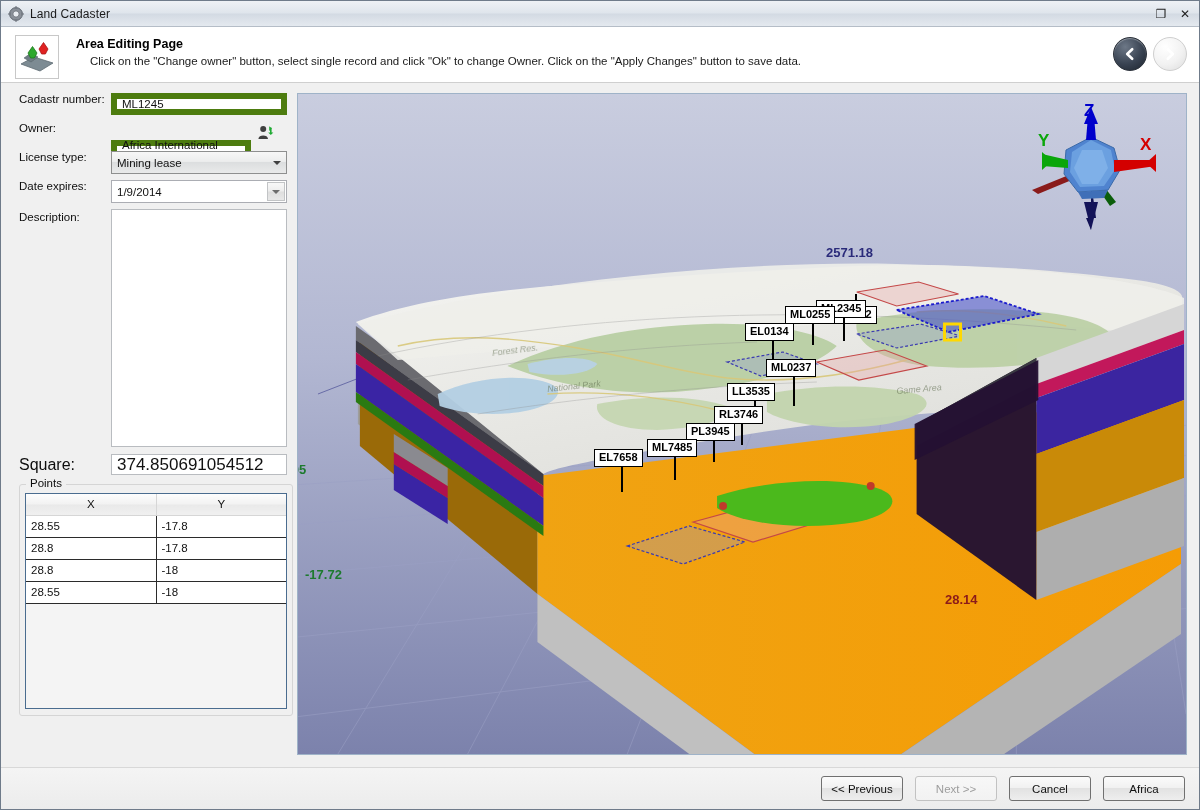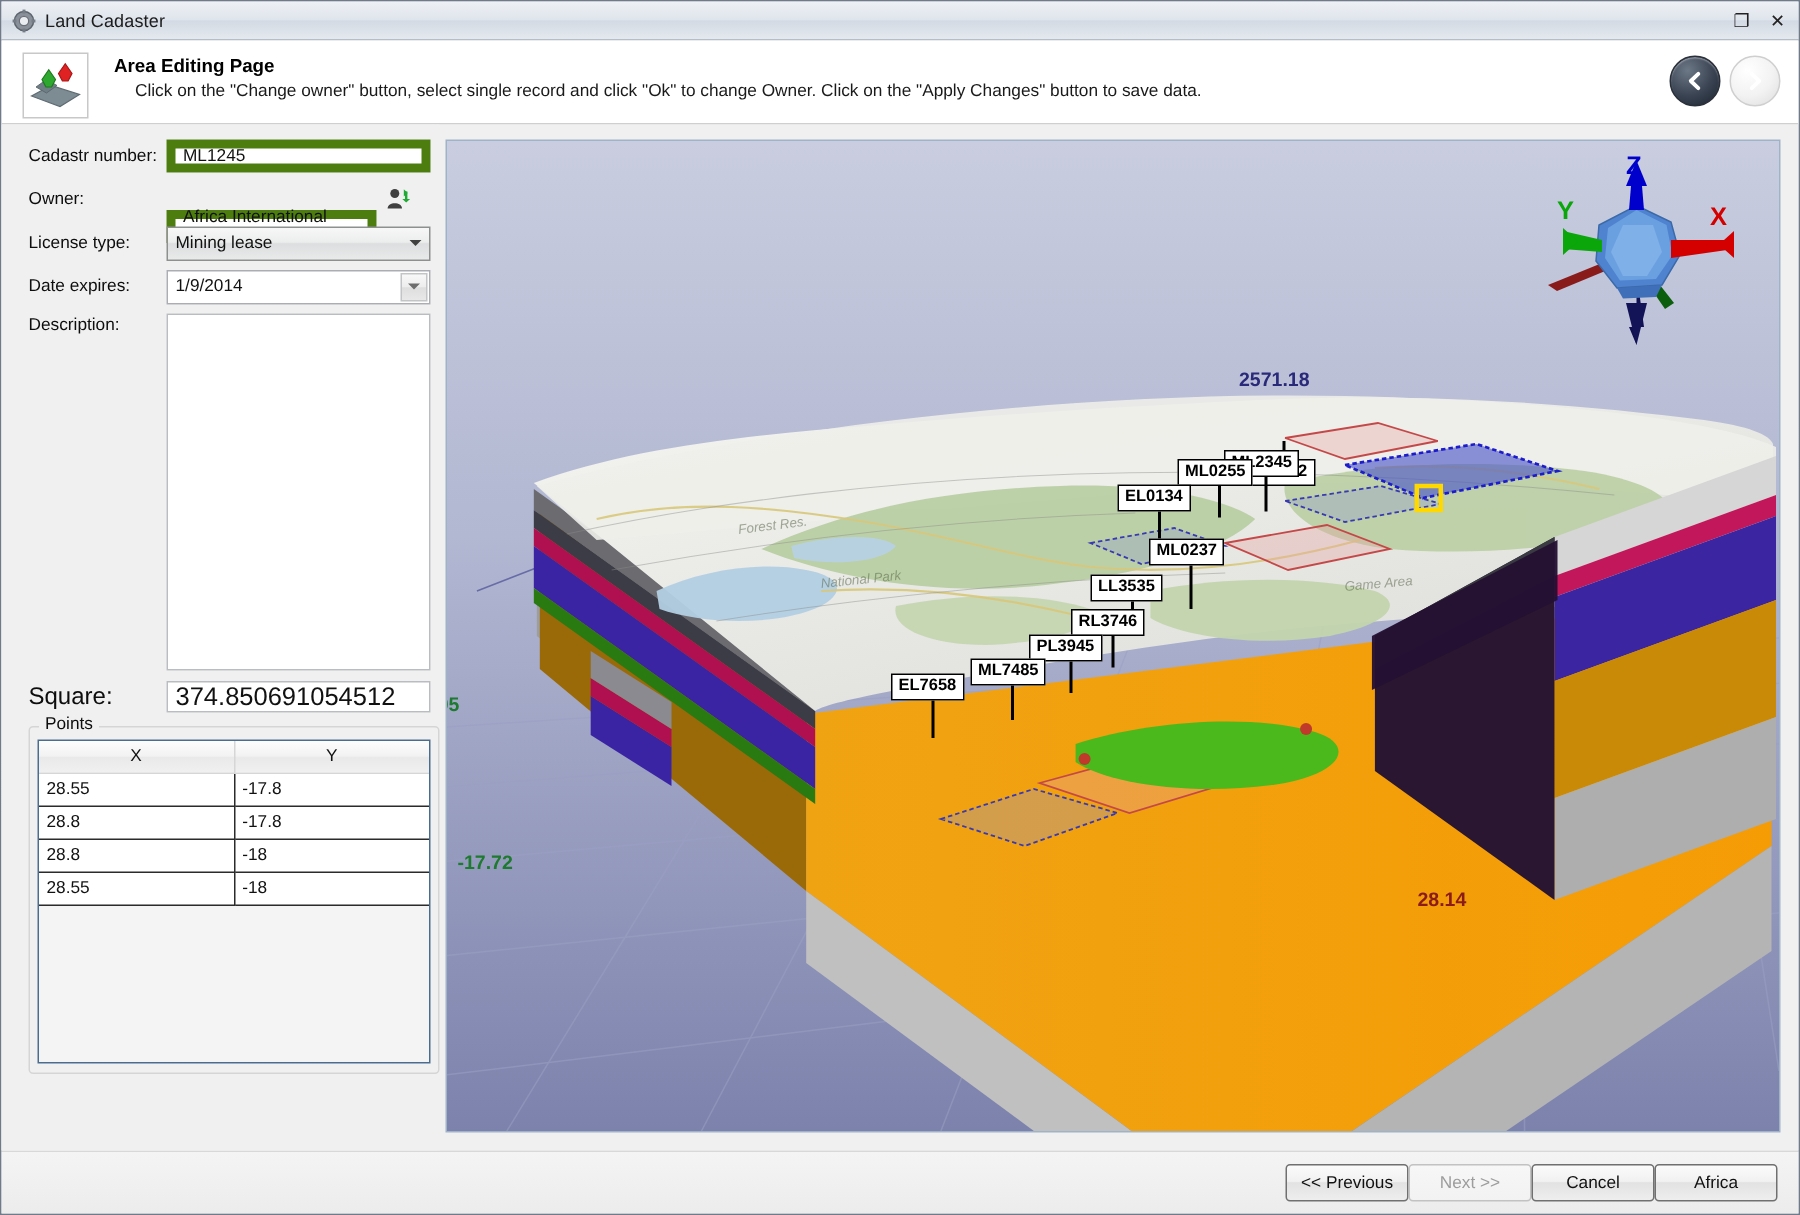--- a/index.html
+++ b/index.html
@@ -106,21 +106,21 @@
   }
 
   
   #form-panel {
     width: 292px; flex: 0 0 292px;
     padding: 10px 0 0 18px;
     background: #f0f0f0;
     position: relative;
   }
   .form-row {
-    display: flex; align-items: center;
+    display: flex; 
     margin-bottom: 7px; height: 22px;
   }
   .form-label {
     width: 92px; flex: 0 0 92px;
     font-size: 11.5px; color: #0d0d0d;
   }
   .field {
     height: 22px;
     border: 6px solid #4d7c0f;
     background: #fff;
@@ -275,21 +275,21 @@
   }
   
   #axis-gizmo { position: absolute; right: 20px; top: 8px; width: 150px; height: 135px; }
 
   
   #footer {
     flex: 0 0 42px; height: 42px;
     background: linear-gradient(to bottom, #f4f4f4 0%, #ececec 100%);
     border-top: 1px solid #d8d8d8;
     display: flex; align-items: center; justify-content: flex-end;
-    padding-right: 14px; gap: 0;
+    padding-right: 14px; gap: 12px;
   }
   .wiz-btn {
     width: 82px; height: 25px;
     border: 1px solid #707070;
     border-radius: 3px;
     background: linear-gradient(to bottom, #fbfbfb 0%, #f1f1f1 46%, #e2e2e2 50%, #eeeeee 100%);
     font-size: 11.5px; color: #111;
     display: flex; align-items: center; justify-content: center;
     font-family: "Liberation Sans", sans-serif;
   }

